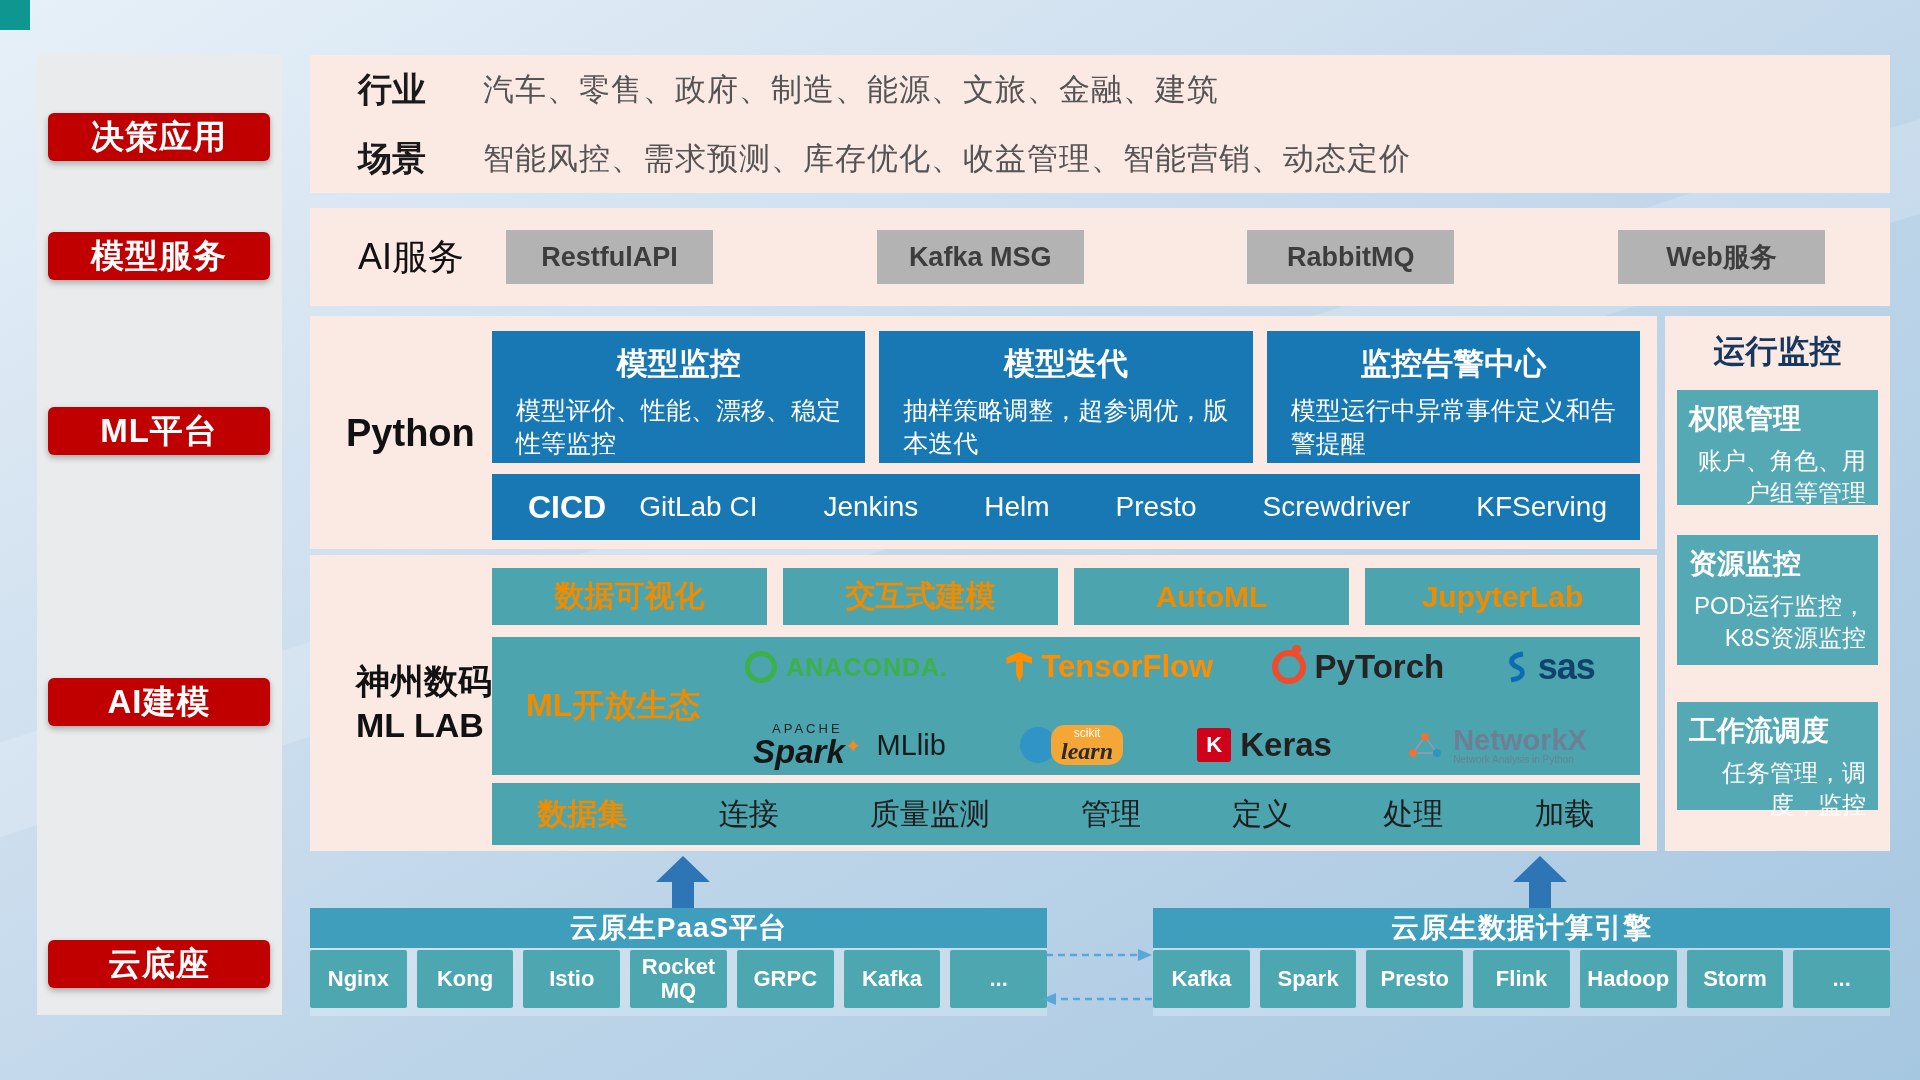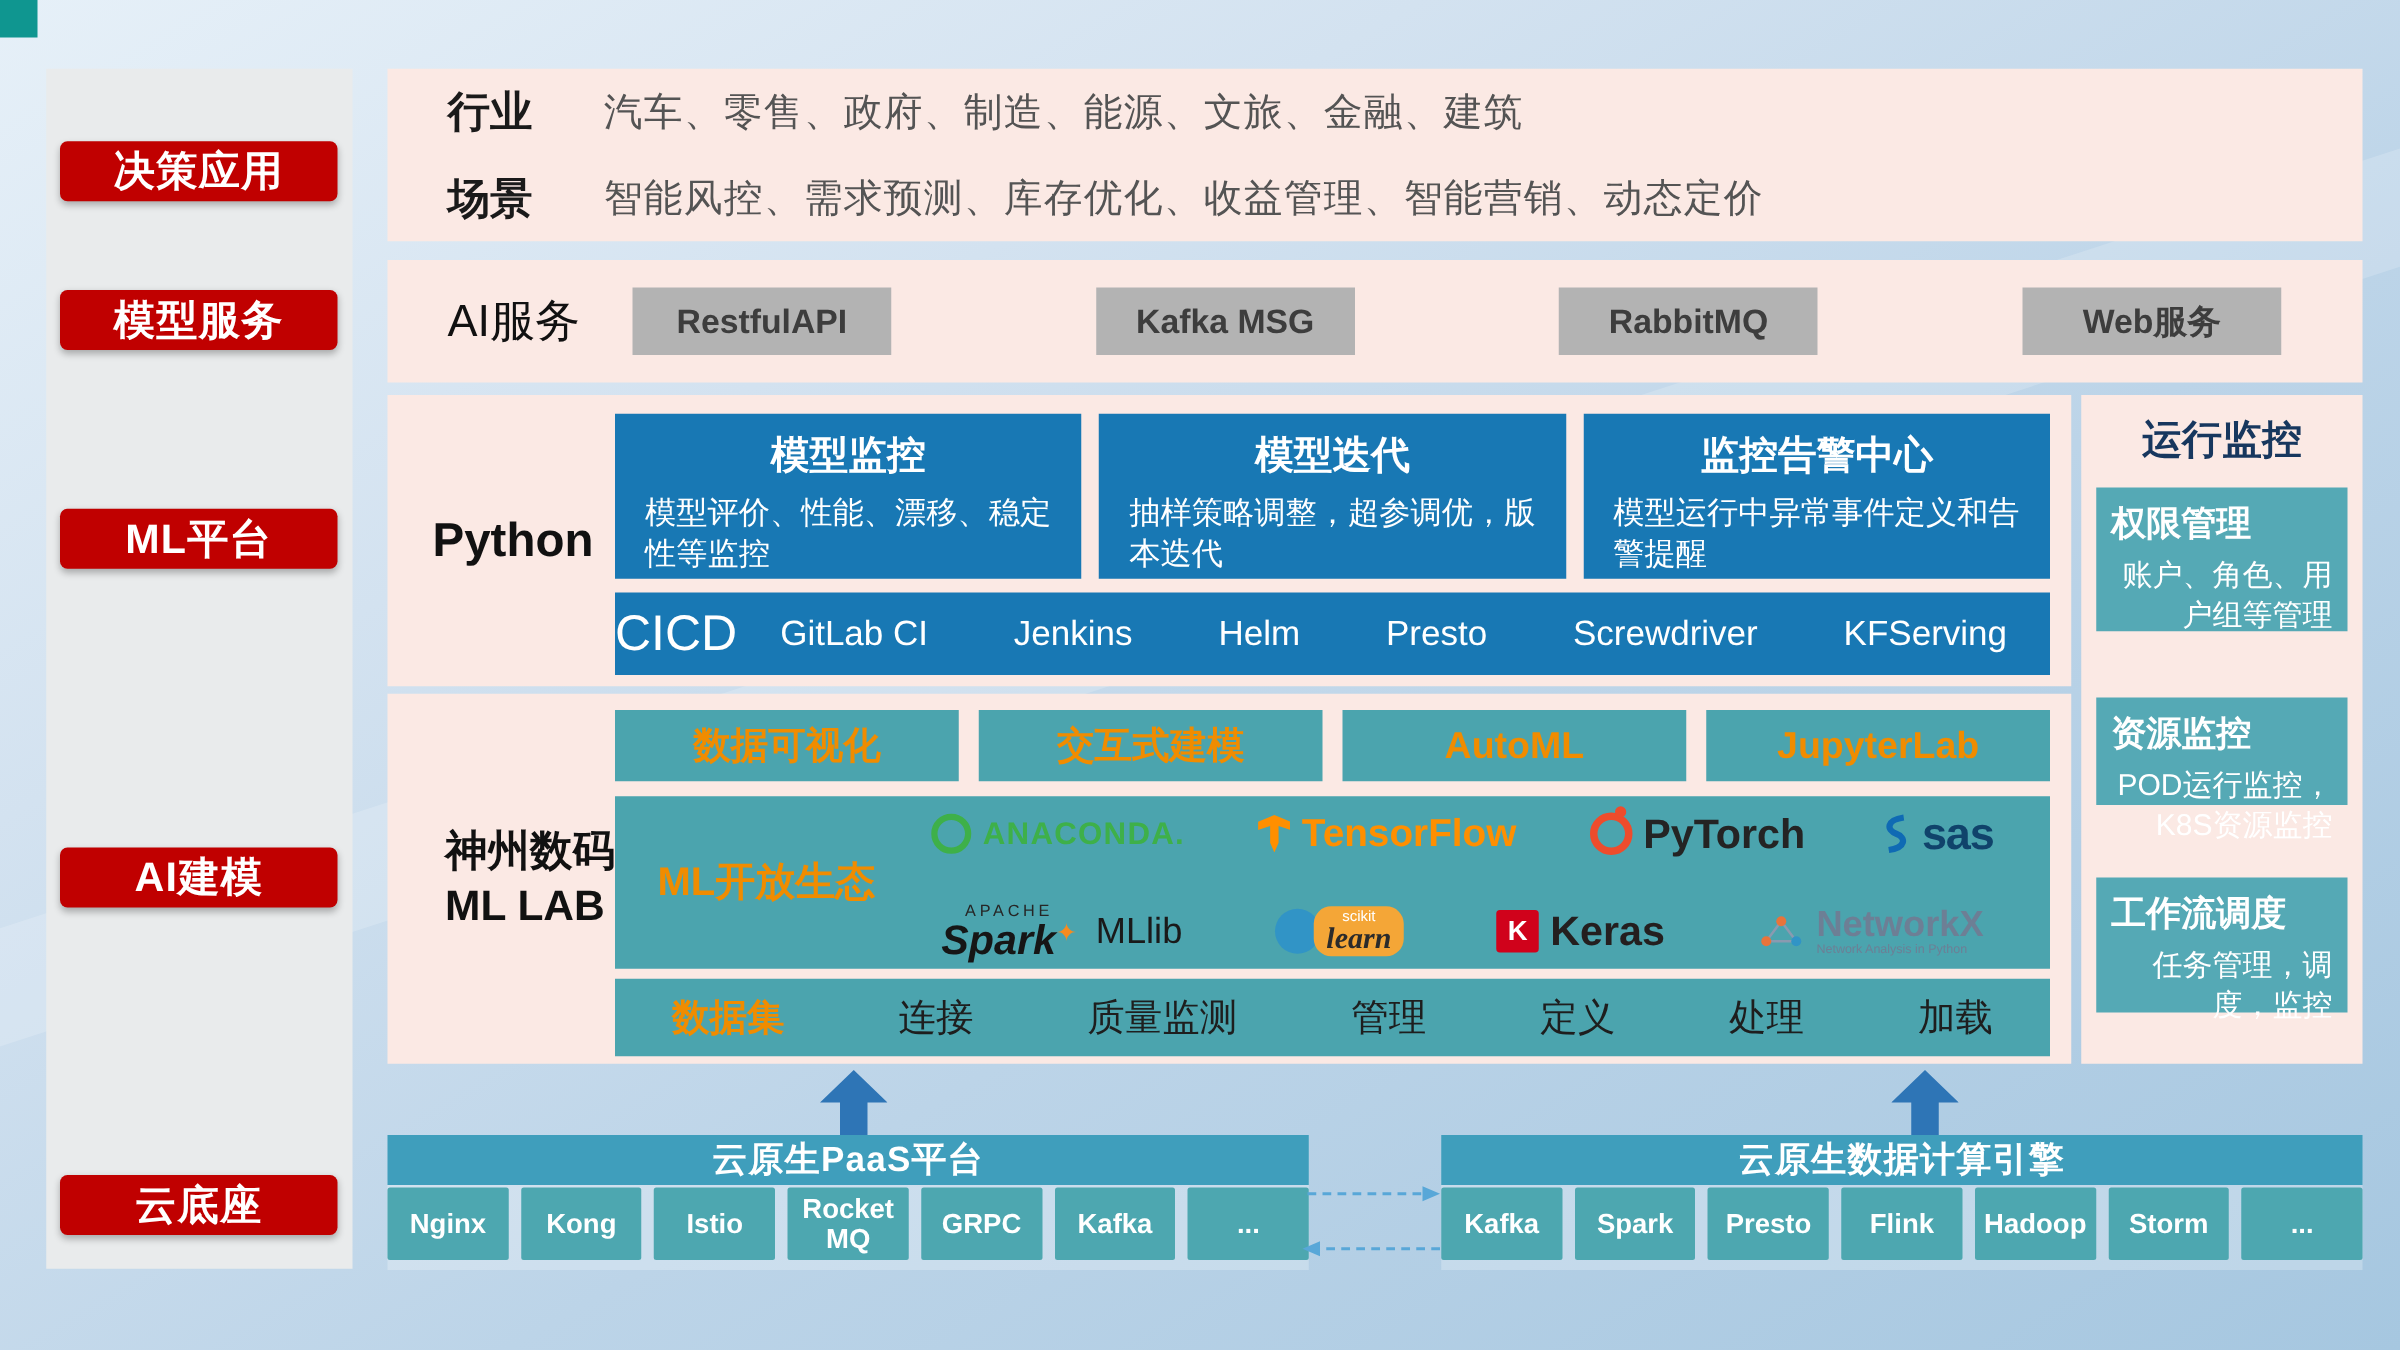--- a/index.html
+++ b/index.html
@@ -32,21 +32,21 @@
 
   
   #panel-mlops { left:310px; top:316px; width:1347px; height:233px; }
   .mlops-label { position:absolute; left:36px; top:50%; transform:translateY(-50%); font-size:38px; font-weight:bold; color:#111; }
   .mlops-cards { position:absolute; left:182px; top:15px; width:1148px; display:flex; gap:14px; }
   .blue-card { flex:1; height:132px; background:#1878b4; color:#fff; padding:8px 24px; box-sizing:border-box; }
   .blue-card .t { text-align:center; font-size:31px; font-weight:bold; margin-top:4px; }
   .blue-card .d { font-size:25px; margin-top:9px; line-height:1.32; }
   .cicd-bar { position:absolute; left:182px; top:158px; width:1148px; height:66px; background:#1878b4; color:#fff;
               display:flex; align-items:center; }
-  .cicd-title { font-size:40px; font-weight:normal; flex:none; }
+  .cicd-title { font-size:32px; font-weight:bold; margin-left:36px; flex:none; }
   .cicd-items { flex:1; display:flex; justify-content:space-around; align-items:center; font-size:28px; }
 
   
   #panel-mllab { left:310px; top:555px; width:1347px; height:296px; }
   .mllab-label { position:absolute; left:46px; top:50%; transform:translateY(-50%); font-size:34px; font-weight:bold;
                  color:#111; line-height:1.3; }
   .tools-row { position:absolute; left:182px; top:13px; width:1148px; display:flex; gap:16px; }
   .tool-box { flex:1; height:57px; background:#4ba4ae; display:flex; align-items:center; justify-content:center;
               font-size:30px; font-weight:bold; color:#f08c00; }
   .eco-box { position:absolute; left:182px; top:82px; width:1148px; height:138px; background:#4ba4ae;
@@ -252,21 +252,21 @@
       <span>加载</span>
     </div>
   </div>
 
   <div class="panel" id="panel-monitor">
     <div class="mon-title">运行监控</div>
     <div class="mon-card" style="top:74px;  height:115px;">
       <div class="t">权限管理</div>
       <div class="d">账户、角色、用户组等管理</div>
     </div>
-    <div class="mon-card" style="top:242px; height:86px;">
+    <div class="mon-card" style="top:219px; height:130px;">
       <div class="t">资源监控</div>
       <div class="d">POD运行监控，K8S资源监控</div>
     </div>
     <div class="mon-card" style="top:386px; height:108px;">
       <div class="t">工作流调度</div>
       <div class="d">任务管理，调度，监控</div>
     </div>
   </div>
 
   <svg class="up-arrow" style="left:656px;" width="54" height="52">

